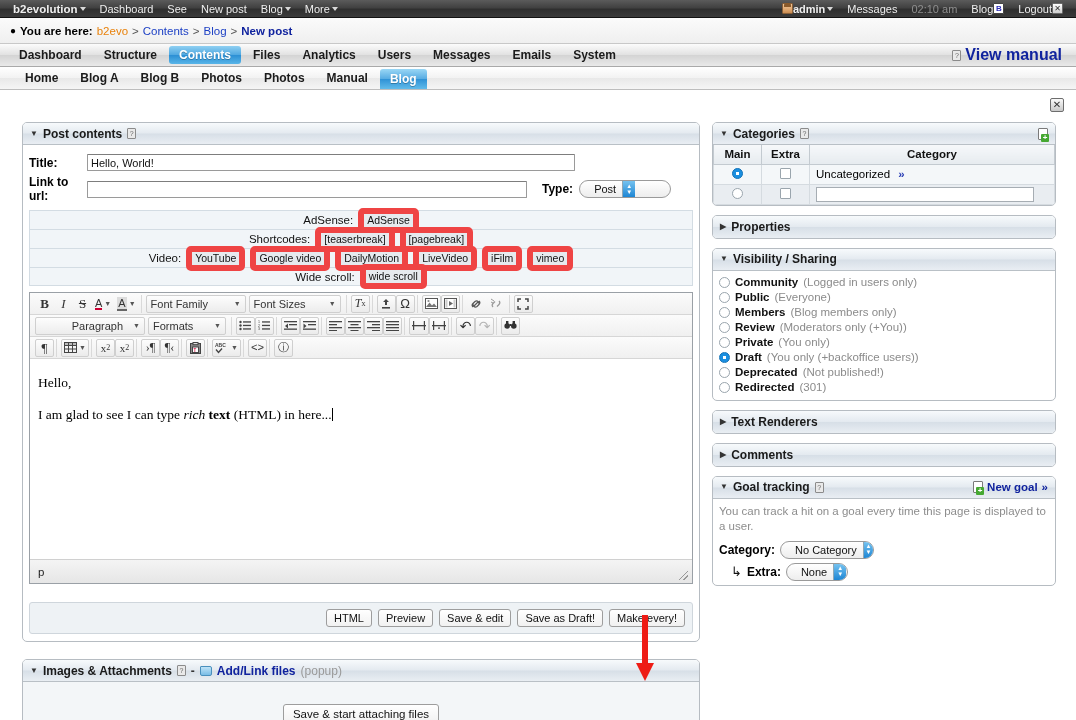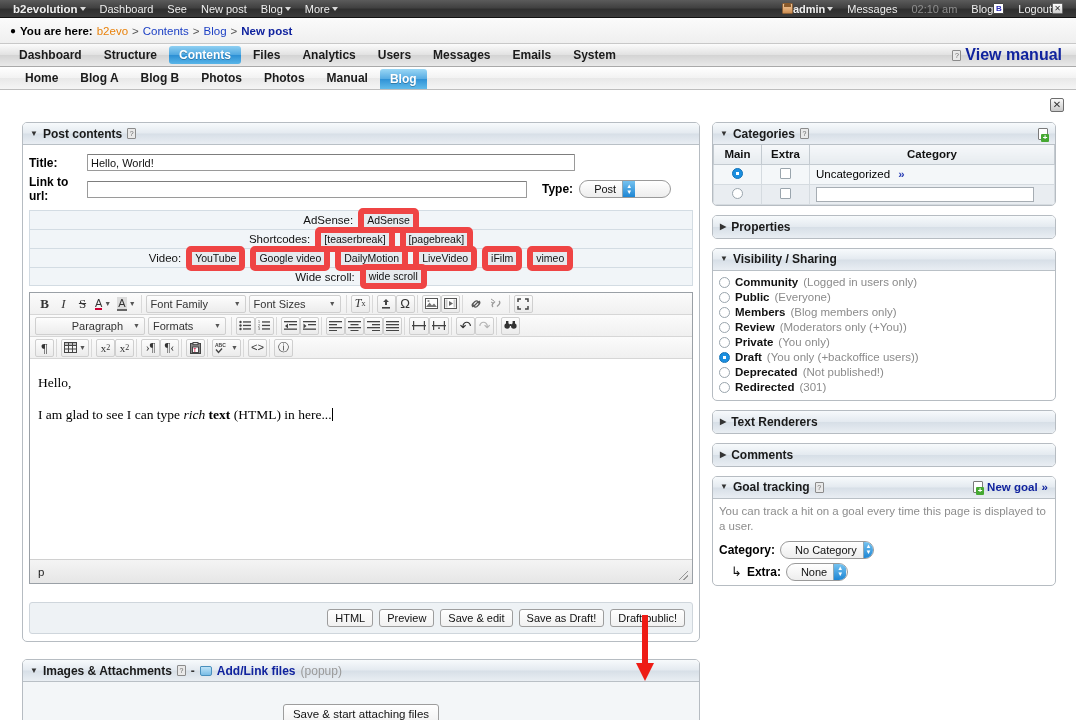--- a/index.html
+++ b/index.html
@@ -818,21 +818,21 @@
               <span>p</span>
               <span class="resizer"></span>
             </div>
           </div>
 
           <div class="mce-footbar" style="margin-top:18px;border:1px solid #cfd6dc;border-radius:3px">
             <button class="fbtn">HTML</button>
             <button class="fbtn">Preview</button>
             <button class="fbtn">Save &amp; edit</button>
             <button class="fbtn">Save as Draft!</button>
-            <button class="fbtn">Draft public!</button>
+            <button class="fbtn">Make every!</button>
           </div>
 
         </div>
       </div>
 
       <div class="panel" style="margin-top:17px">
         <div class="panel-h">
           <span class="tri">▼</span>
           <span>Images &amp; Attachments</span>
           <span class="helpicon">?</span>

